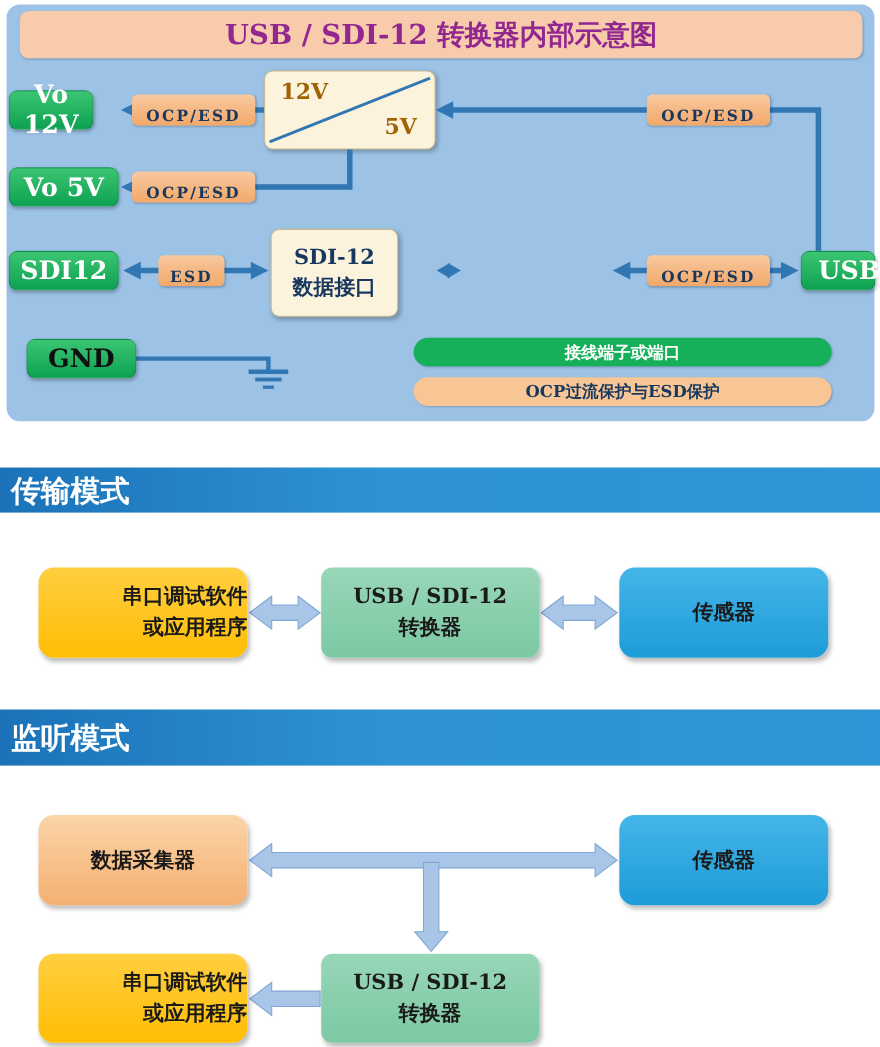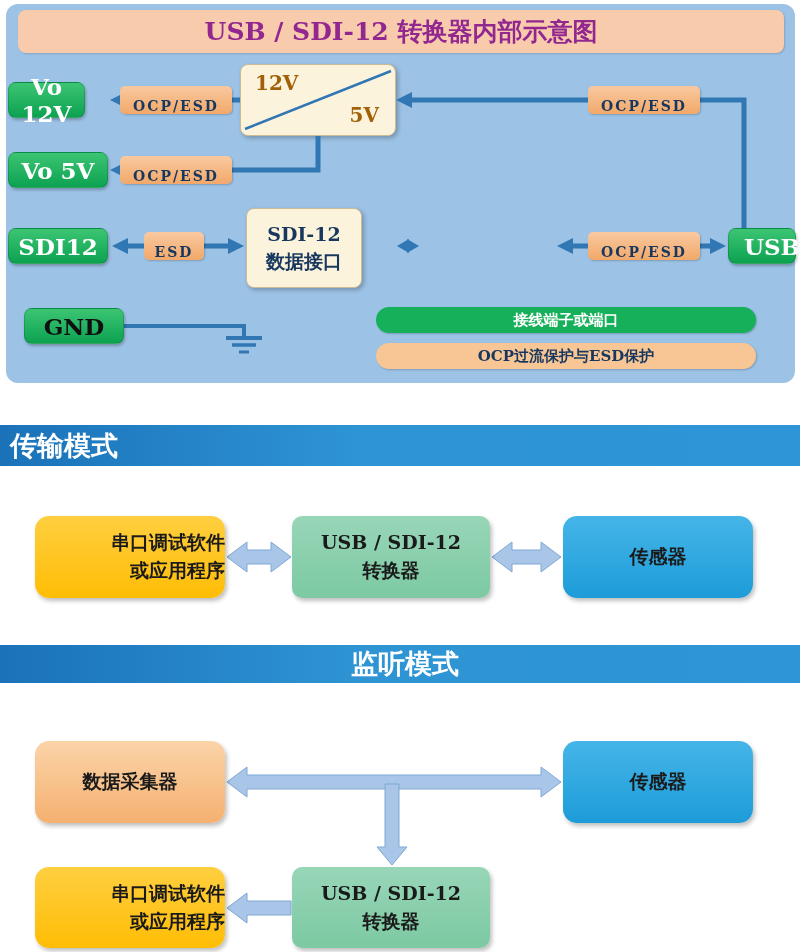--- a/index.html
+++ b/index.html
@@ -169,21 +169,21 @@
     <div>或应用程序</div>
   </div>
   <div class="abs box col g-box" style="left:292px;top:516px;width:198px;height:82px;">
     <div>USB / SDI-12</div>
     <div>转换器</div>
   </div>
   <div class="abs box b-box" style="left:563px;top:516px;width:190px;height:82px;">
     <span>传感器</span>
   </div>
 
-  <div class="abs mode-header" style="left:0;top:645px;width:800px;height:38px;justify-content:center;">
+  <div class="abs mode-header" style="left:0;top:645px;width:800px;height:51px;">
     <span>监听模式</span>
   </div>
 
   <div class="abs box o-box" style="left:35px;top:741px;width:190px;height:82px;">
     <span>数据采集器</span>
   </div>
   <div class="abs box b-box" style="left:563px;top:741px;width:190px;height:82px;">
     <span>传感器</span>
   </div>
   <div class="abs box col g-box" style="left:292px;top:867px;width:198px;height:81px;">

